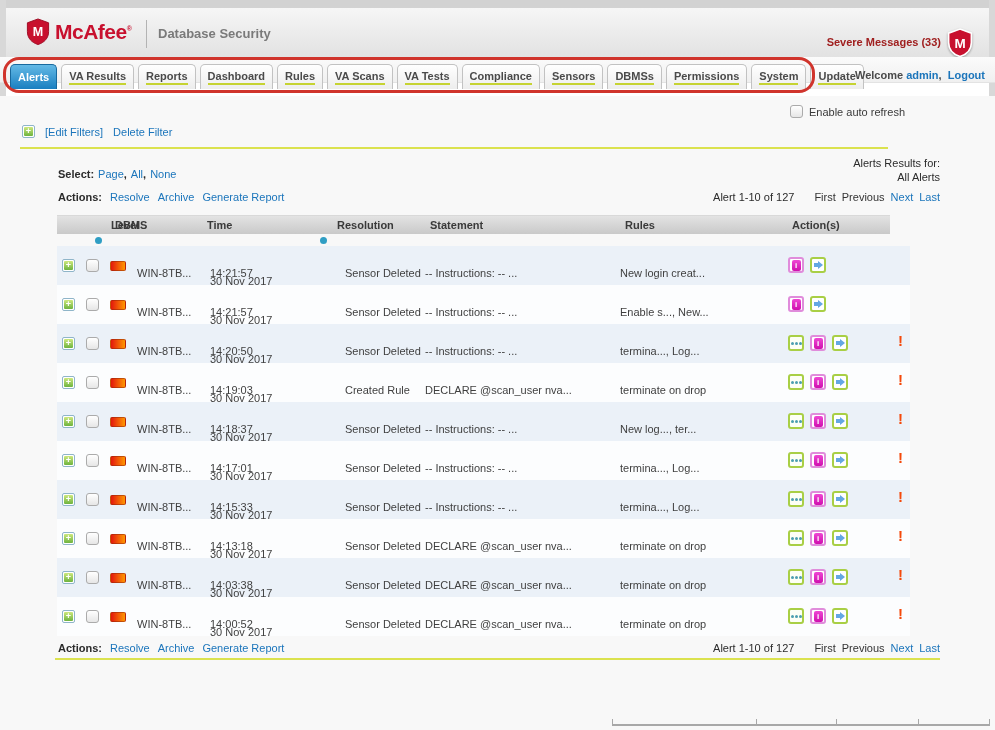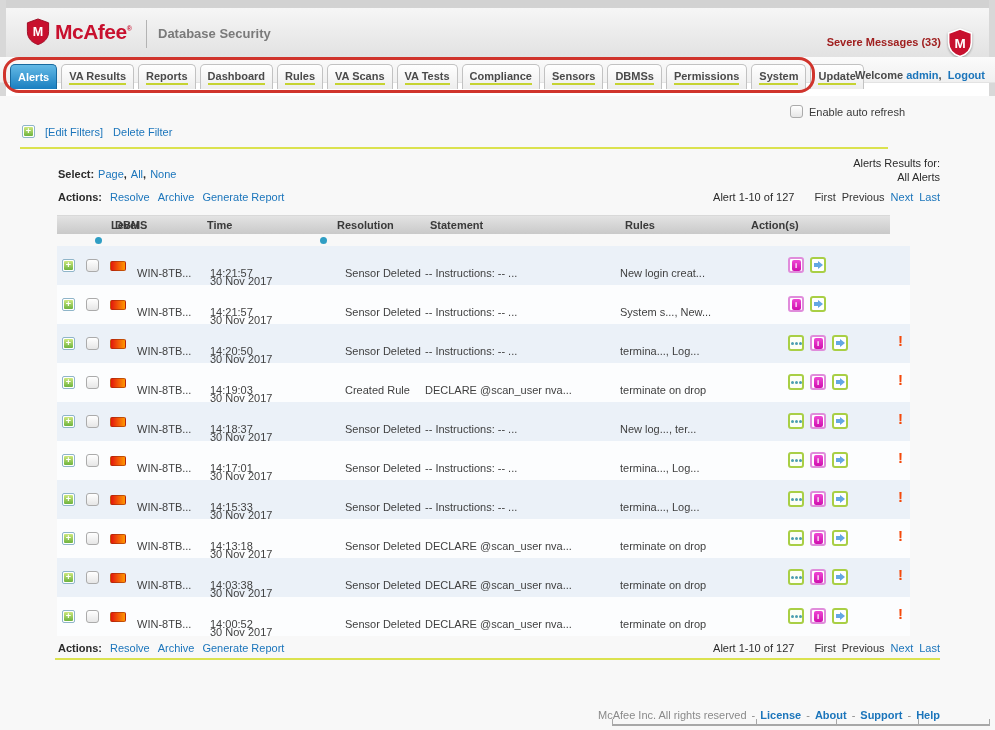--- a/index.html
+++ b/index.html
@@ -224,21 +224,21 @@
     </div>
     <div class="pagination pag-top"><span class="plabel">Alert 1-10 of 127</span><span class="plain">First</span><span class="plain">Previous</span><a class="link" href="#">Next</a><a class="link" href="#">Last</a></div>
 
     <div class="thead" id="thead">
         <span class="col" style="left: 26px; margin-left: 28px;">Level</span>
         <span class="col" style="left: 58px;">DBMS</span>
         <span class="col" style="left: 150px;">Time</span>
         <span class="col" style="left: 280px;">Resolution</span>
         <span class="col" style="left: 373px;">Statement</span>
         <span class="col" style="left: 568px;">Rules</span>
-        <span class="col" style="left: 694px;">Action(s)</span>
+        <span class="col" style="left: 735px;">Action(s)</span>
       </div>
     <div class="sortdot sd1"></div>
     <div class="sortdot sd2"></div>
 
     <div class="rows" id="rows">
         <div class="trow alt">
           <span class="expand-btn">
             <i>+</i>
           </span>
           <span class="checkbox"></span>
@@ -263,21 +263,21 @@
           <span class="expand-btn">
             <i>+</i>
           </span>
           <span class="checkbox"></span>
           <span class="level-badge"></span>
           <span class="c dbms">WIN-8TB...</span>
           <span class="c date">30 Nov 2017</span>
           <span class="c time">14:21:57</span>
           <span class="c res">Sensor Deleted</span>
           <span class="c stmt">-- Instructions: -- ...</span>
-          <span class="c rules">System s..., New...</span>
+          <span class="c rules">Enable s..., New...</span>
           <span class="icons">
             <span class="aicon info">
               <i>i</i>
             </span>
             <span class="aicon forward">
               <span class="tail"></span>
               <span class="head"></span>
             </span>
           </span>
         </div>
@@ -506,23 +506,20 @@
           <span class="excl">!</span>
         </div>
       </div>
 
     <div class="actions-row actions-bottom">
       <span>Actions:</span><span class="action-links"><a class="link" href="#">Resolve</a><a class="link" href="#">Archive</a><a class="link" href="#">Generate Report</a></span>
     </div>
     <div class="pagination pag-bottom"><span class="plabel">Alert 1-10 of 127</span><span class="plain">First</span><span class="plain">Previous</span><a class="link" href="#">Next</a><a class="link" href="#">Last</a></div>
     <div class="yellow-line yl-bottom"></div>
 
-    <div class="footer-text">
-      <span>McAfee Inc. All rights reserved</span><span class="sep">-</span><span id="footer-links"><a href="#">License</a><span class="sep">-</span><a href="#">About</a><span class="sep">-</span><a href="#">Support</a><span class="sep">-</span><a href="#">Help</a></span>
-    </div>
     <div class="footer-line">
       <span class="tick" style="left:0"></span>
         <span class="tick" style="left:144px"></span>
       <span class="tick" style="left:224px"></span>
         <span class="tick" style="left:306px"></span>
       <span class="tick" style="left:377px"></span>
     </div>
   </div>
 </div>
 

